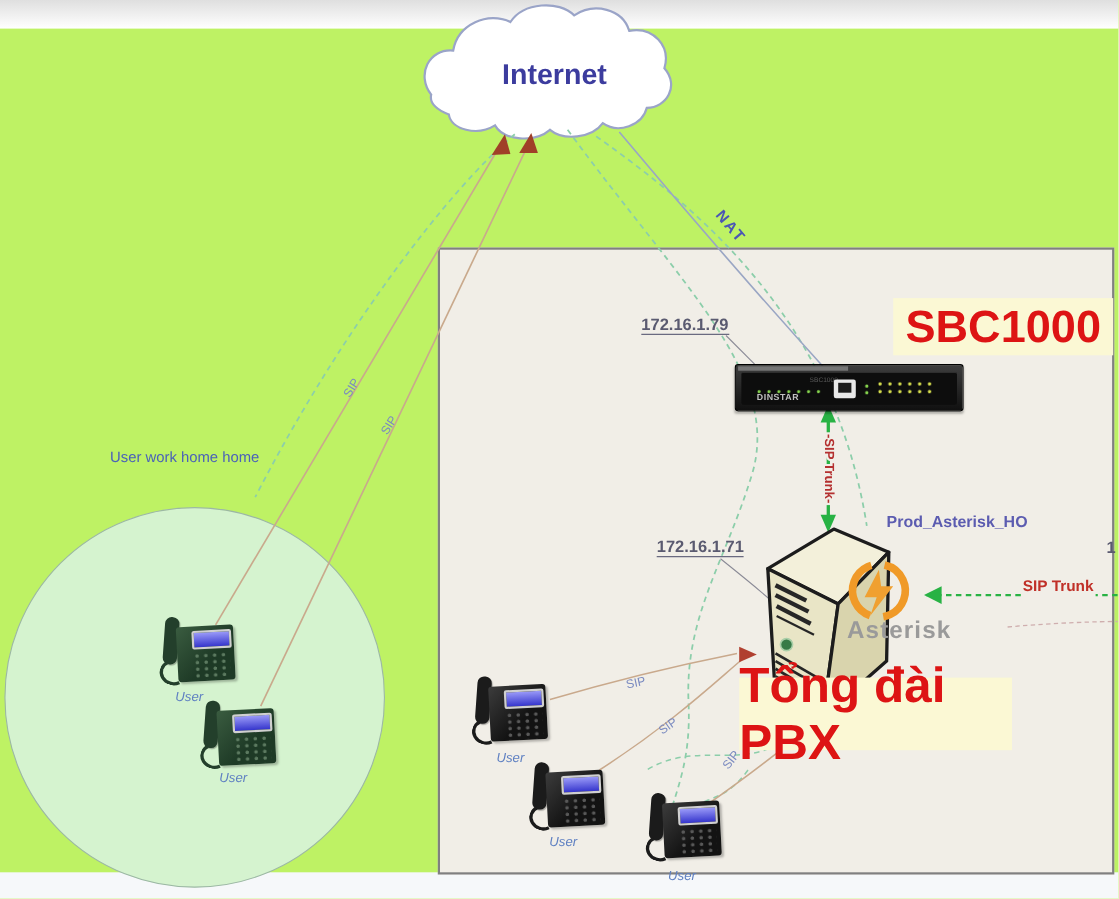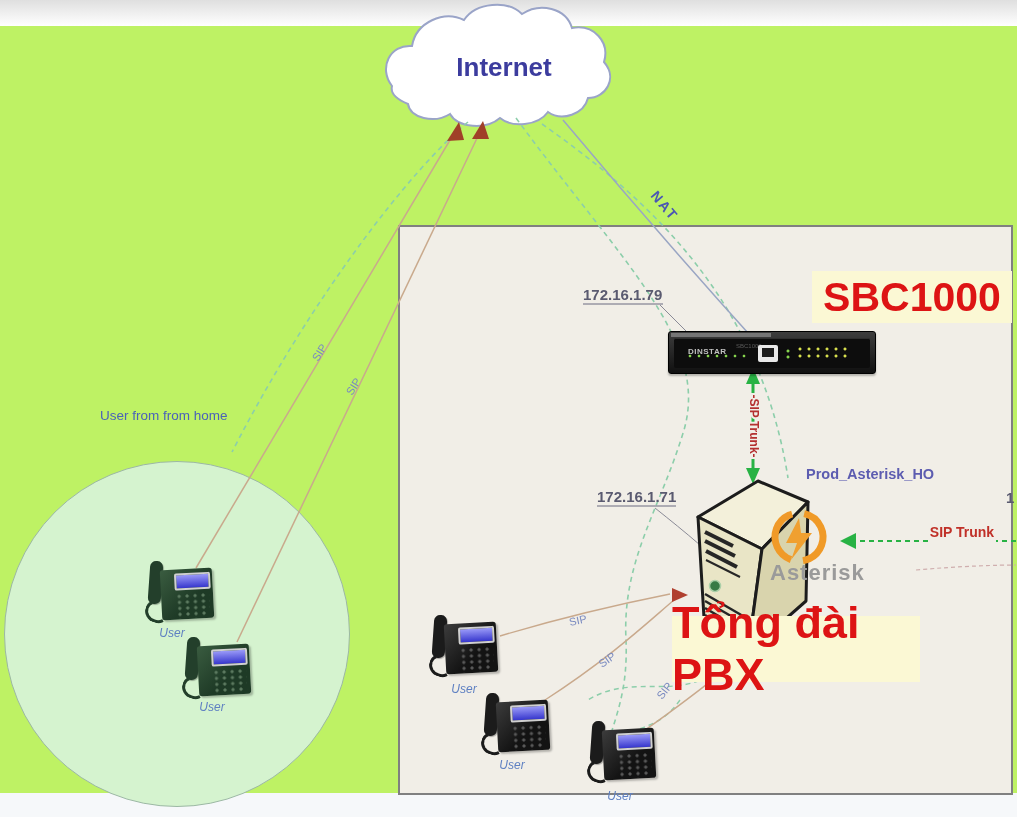--- a/index.html
+++ b/index.html
@@ -21,21 +21,21 @@
            background:#fbf8d4;color:#dd1414;font-weight:bold;}
   .callout.sbc{left:812px;top:271px;width:200px;height:52px;font-size:41px;letter-spacing:0px;}
   .callout.pbx{left:672px;top:616px;width:248px;height:66px;font-size:45px;}
   
   .sbc-device{position:absolute;left:668px;top:331px;width:206px;height:41px;z-index:5;
       background:linear-gradient(#3d3d3d,#101010);border:1px solid #000;border-radius:3px;
       box-shadow:0 2px 2px rgba(0,0,0,.25);}
   .sbc-shine{position:absolute;left:2px;top:1px;width:100px;height:4px;background:#8f8f8f;opacity:.7;}
   .sbc-panel{position:absolute;left:5px;top:6px;right:5px;bottom:5px;background:#0d0d0d;
       border-top:1px solid #2e2e2e;border-radius:2px;}
-  .sbc-brand{position:absolute;left:14px;top:8px;color:#c2c2c2;font-size:8px;font-weight:bold;letter-spacing:.5px;}
+  .sbc-brand{position:absolute;left:14px;top:18px;color:#c2c2c2;font-size:8px;font-weight:bold;letter-spacing:.5px;}
   .sbc-model{position:absolute;left:62px;top:4px;color:#5a5a5a;font-size:6px;}
   .sbc-leds{position:absolute;left:14px;top:15px;width:62px;height:6px;
       background-image:radial-gradient(circle at 2px 2px,#86d44e 1.1px,transparent 1.7px);
       background-size:9px 6px;}
   .sbc-port{position:absolute;left:84px;top:6px;width:20px;height:17px;background:#e9e9e9;border-radius:2px;}
   .sbc-port-inner{position:absolute;left:4px;top:3px;width:12px;height:9px;background:#1c1c1c;}
   .sbc-led-single{position:absolute;left:112px;top:10px;width:4px;height:12px;
       background-image:radial-gradient(circle at 2px 2px,#86d44e 1.2px,transparent 1.8px);
       background-size:4px 6px;}
   .sbc-cluster{position:absolute;left:124px;top:8px;width:50px;height:14px;
@@ -145,21 +145,21 @@
     <text x="770" y="580" font-size="22" font-weight="bold" letter-spacing="1" fill="#9a9a9a">Asterisk</text>
     <text x="806" y="479" font-size="14.5" font-weight="600" fill="#5c5cb0">Prod_Asterisk_HO</text>
 
     <text transform="translate(318,362) rotate(-58)" font-size="11" fill="#7a8ac0">SIP</text>
     <text transform="translate(352,396) rotate(-58)" font-size="11" fill="#7a8ac0">SIP</text>
     <text transform="translate(570,626) rotate(-12)" font-size="11" fill="#7a8ac0">SIP</text>
     <text transform="translate(602,668) rotate(-35)" font-size="11" fill="#7a8ac0">SIP</text>
     <text transform="translate(662,700) rotate(-52)" font-size="11" fill="#7a8ac0">SIP</text>
   </svg>
 
-  <div class="wfh-label">User from from home</div>
+  <div class="wfh-label">User work home home</div>
 
   <div class="sbc-device">
     <div class="sbc-shine"></div>
     <div class="sbc-panel">
       <div class="sbc-brand">DINSTAR</div>
       <div class="sbc-model">SBC1000</div>
       <div class="sbc-leds"></div>
       <div class="sbc-port">
         <div class="sbc-port-inner"></div>
       </div>

